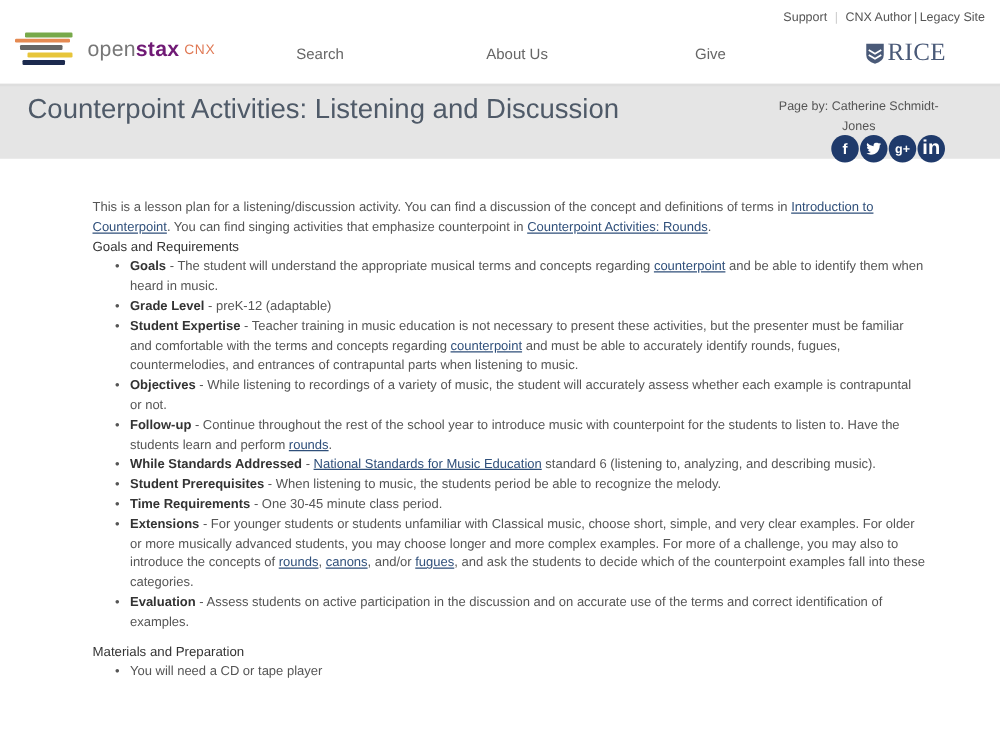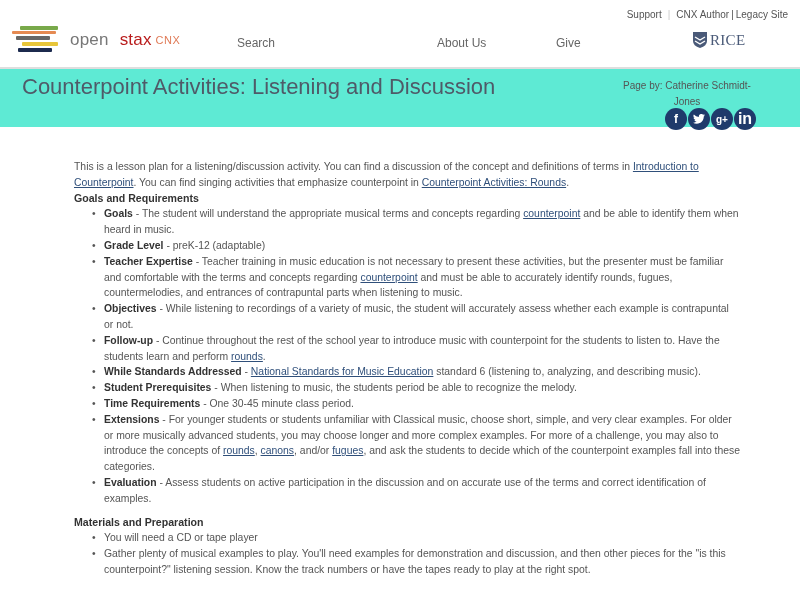--- a/index.html
+++ b/index.html
@@ -9,36 +9,36 @@
   .topbar { position: absolute; top: 0; left: 0; width: 800px; height: 49px; background: #fff; }
   .utility { position: absolute; top: 9px; right: 12px; font-size: 10px; color: #555; display: flex; align-items: center; }
   .utility a { color: #555; text-decoration: none; }
   .utility .sep { color: #ccc; margin: 0 6px; }
   .utility .pipe { margin: 0 2px; }
 
   .logo { position: absolute; left: 12px; top: 26px; display: flex; align-items: center; }
   .stack { position: relative; width: 50px; height: 28px; }
   .stack span { position: absolute; height: 4px; border-radius: 1px; }
   .logo-word { margin-left: 8px; font-size: 17px; color: #777; letter-spacing: 0.2px; }
-  .logo-word b { color: #b91c1c; font-weight: normal; margin-left: 11px; }
+  .logo-word b { color: #701a75; font-weight: bold; }
   .logo-cnx { font-size: 11px; color: #e07a56; margin-left: 4px; letter-spacing: 0.5px; }
 
   .nav { position: absolute; top: 36px; font-size: 12px; color: #666; cursor: pointer; }
   .rice { position: absolute; left: 692px; top: 31px; display: flex; align-items: center; }
-  .rice-text { font-family: "Liberation Serif", serif; font-size: 15px; color: #4a5a78; margin-left: 2px; letter-spacing: 0.3px; }
+  .rice-text { font-family: "Liberation Serif", serif; font-size: 20px; color: #4a5a78; margin-left: 2px; letter-spacing: 0.3px; }
 
-  .titlebar { position: absolute; top: 67px; left: 0; width: 800px; height: 60px; background: #5eead4; border-top: 2px solid #dedede; }
+  .titlebar { position: absolute; top: 67px; left: 0; width: 800px; height: 60px; background: #e5e5e5; border-top: 2px solid #dedede; }
   .page-title { position: absolute; left: 22px; top: 5px; font-size: 22px; color: #4f5a68; font-weight: normal; }
   .byline { position: absolute; right: 38px; top: 9px; width: 150px; text-align: center; font-size: 10px; color: #555; line-height: 16px; }
   .social { position: absolute; left: 665px; top: 39px; display: flex; gap: 1px; }
   .soc { width: 22px; height: 22px; border-radius: 50%; background: #1f3a6b; color: #fff; font-weight: bold; display: flex; align-items: center; justify-content: center; font-size: 12px; cursor: pointer; }
 
   .content { position: absolute; left: 74px; top: 159px; width: 666px; font-size: 10.4px; line-height: 15.8px; color: #555; }
   .content a { color: #2f4f7a; text-decoration: underline; }
-  .content h3 { font-size: 10.6px; color: #333; font-weight: bold; }
+  .content h3 { font-size: 10.6px; color: #333; font-weight: normal; }
   .content ul { list-style: none; margin-left: 16px; }
   .content li { position: relative; padding-left: 14px; }
   .content li::before { content: "\2022"; position: absolute; left: 2px; color: #555; }
   .content li b { color: #333; }
   .gap { height: 8px; }
 </style>
 </head>
 <body>
 
 <div class="topbar">
@@ -56,21 +56,21 @@
       <span style="left:0; top:5px; width:44px; height:3px; background:#e58a52;"></span>
       <span style="left:4px; top:10px; width:34px; background:#666;"></span>
       <span style="left:10px; top:16px; width:36px; background:#e7c53a;"></span>
       <span style="left:6px; top:22px; width:34px; background:#1c2a4e;"></span>
     </div>
     <span class="logo-word"><span>open</span><b>stax</b></span>
     <span class="logo-cnx">CNX</span>
   </div>
 
   <div class="nav" style="left:237px;">Search</div>
-  <div class="nav" style="left:389px;margin-left:48px;">About Us</div>
+  <div class="nav" style="left:389px;">About Us</div>
   <div class="nav" style="left:556px;">Give</div>
 
   <div class="rice">
     <svg width="16" height="18" viewBox="0 0 16 18">
       <path d="M1 1 H15 V10 Q15 15 8 17 Q1 15 1 10 Z" fill="#4a5a78"></path>
       <path d="M3 6 L8 9 L13 6 M3 10 L8 13 L13 10" stroke="#fff" stroke-width="1.4" fill="none"></path>
     </svg>
     <span class="rice-text">RICE</span>
   </div>
 </div>
@@ -93,29 +93,28 @@
   </div>
 </div>
 
 <div class="content">
   <p><span>This is a lesson plan for a listening/discussion activity. You can find a discussion of the concept and definitions of terms in </span><a href="#">Introduction to Counterpoint</a><span>. You can find singing activities that emphasize counterpoint in </span><a href="#">Counterpoint Activities: Rounds</a><span>.</span></p>
 
   <h3>Goals and Requirements</h3>
   <ul>
     <li><b>Goals</b><span> - The student will understand the appropriate musical terms and concepts regarding </span><a href="#">counterpoint</a><span> and be able to identify them when heard in music.</span></li>
     <li><b>Grade Level</b><span> - preK-12 (adaptable)</span></li>
-    <li><b>Teacher Expertise</b><span> - Teacher training in music education is not necessary to present these activities, but the presenter must be familiar and comfortable with the terms and concepts regarding </span><a href="#">counterpoint</a><span> and must be able to accurately identify rounds, fugues, countermelodies, and entrances of contrapuntal parts when listening to music.</span></li>
+    <li><b>Student Expertise</b><span> - Teacher training in music education is not necessary to present these activities, but the presenter must be familiar and comfortable with the terms and concepts regarding </span><a href="#">counterpoint</a><span> and must be able to accurately identify rounds, fugues, countermelodies, and entrances of contrapuntal parts when listening to music.</span></li>
     <li><b>Objectives</b><span> - While listening to recordings of a variety of music, the student will accurately assess whether each example is contrapuntal or not.</span></li>
     <li><b>Follow-up</b><span> - Continue throughout the rest of the school year to introduce music with counterpoint for the students to listen to. Have the students learn and perform </span><a href="#">rounds</a><span>.</span></li>
     <li><b>While Standards Addressed</b><span> - </span><a href="#">National Standards for Music Education</a><span> standard 6 (listening to, analyzing, and describing music).</span></li>
     <li><b>Student Prerequisites</b><span> - When listening to music, the students period be able to recognize the melody.</span></li>
     <li><b>Time Requirements</b><span> - One 30-45 minute class period.</span></li>
     <li><b>Extensions</b><span> - For younger students or students unfamiliar with Classical music, choose short, simple, and very clear examples. For older or more musically advanced students, you may choose longer and more complex examples. For more of a challenge, you may also to introduce the concepts of </span><a href="#">rounds</a><span>, </span><a href="#">canons</a><span>, and/or </span><a href="#">fugues</a><span>, and ask the students to decide which of the counterpoint examples fall into these categories.</span></li>
     <li><b>Evaluation</b><span> - Assess students on active participation in the discussion and on accurate use of the terms and correct identification of examples.</span></li>
   </ul>
   <div class="gap"></div>
 
   <h3>Materials and Preparation</h3>
   <ul>
     <li>You will need a CD or tape player</li>
-    <li>Gather plenty of musical examples to play. You'll need examples for demonstration and discussion, and then other pieces for the "is this counterpoint?" listening session. Know the track numbers or have the tapes ready to play at the right spot.</li>
   </ul>
 </div>
 
 </body></html>

